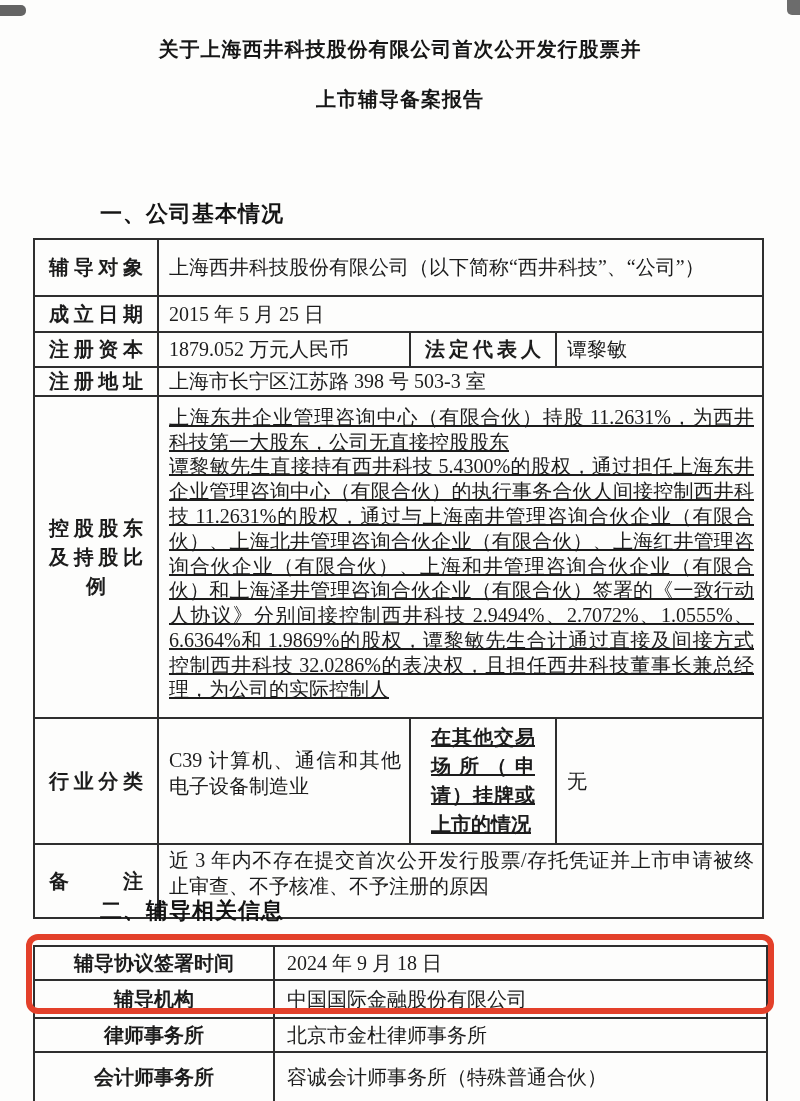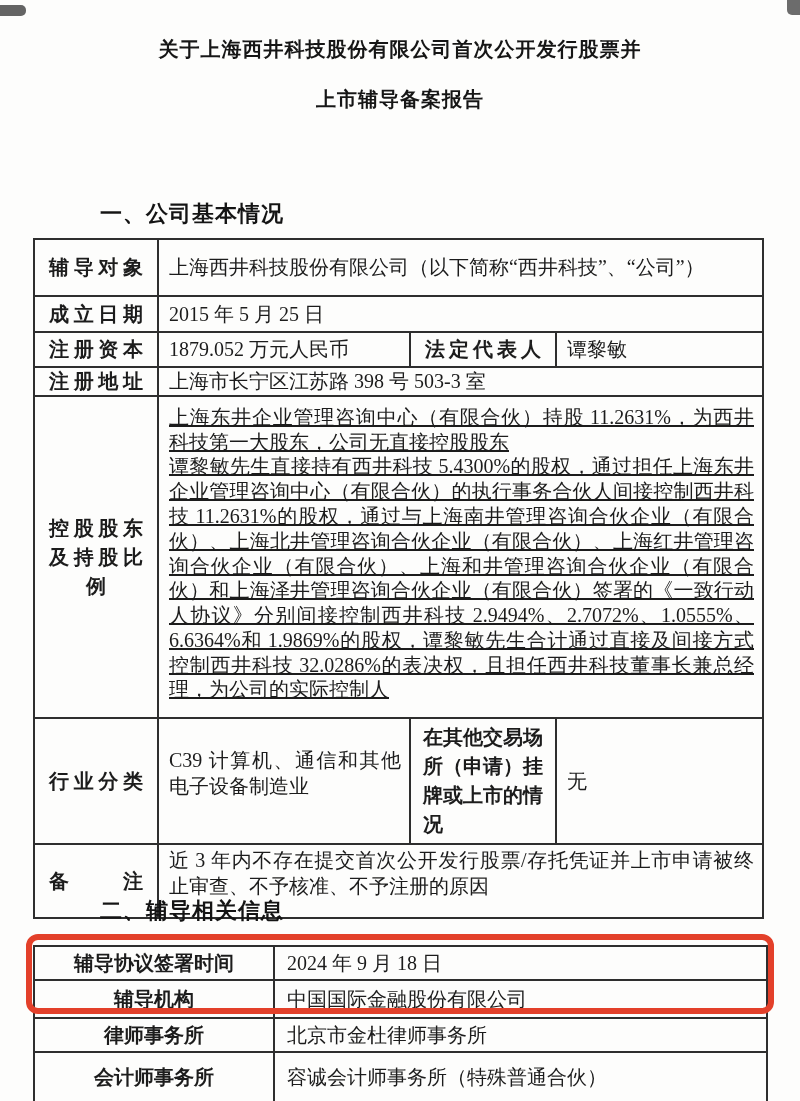--- a/index.html
+++ b/index.html
@@ -53,22 +53,23 @@
   .holding-cell{padding:3px 8px 10px 10px;text-align:justify;line-height:24.8px;vertical-align:middle;text-decoration:underline;}
   .holding-cell p{margin:0;}
 
   .lab-stack{padding:0 14px;}
   .lab-line{display:block;font-weight:700;text-align:justify;text-align-last:justify;line-height:29px;}
   .lab-line.center{text-align:center;text-align-last:center;}
 
   .bold-j{
     font-weight:700;
     text-align:justify;
-    padding:4px 12px;line-height:29px;
+    padding:4px 20px;line-height:29px;
     vertical-align:middle;
+    text-decoration:underline;
   }
 
   .g-lab{font-weight:700;text-align:center;padding:0 6px;}
   .g-val{padding:0 8px 0 12px;margin-top:28px;}
 
   
   .red-box{
     position:absolute;left:26px;top:934px;
     width:748px;height:80px;
     box-sizing:border-box;

